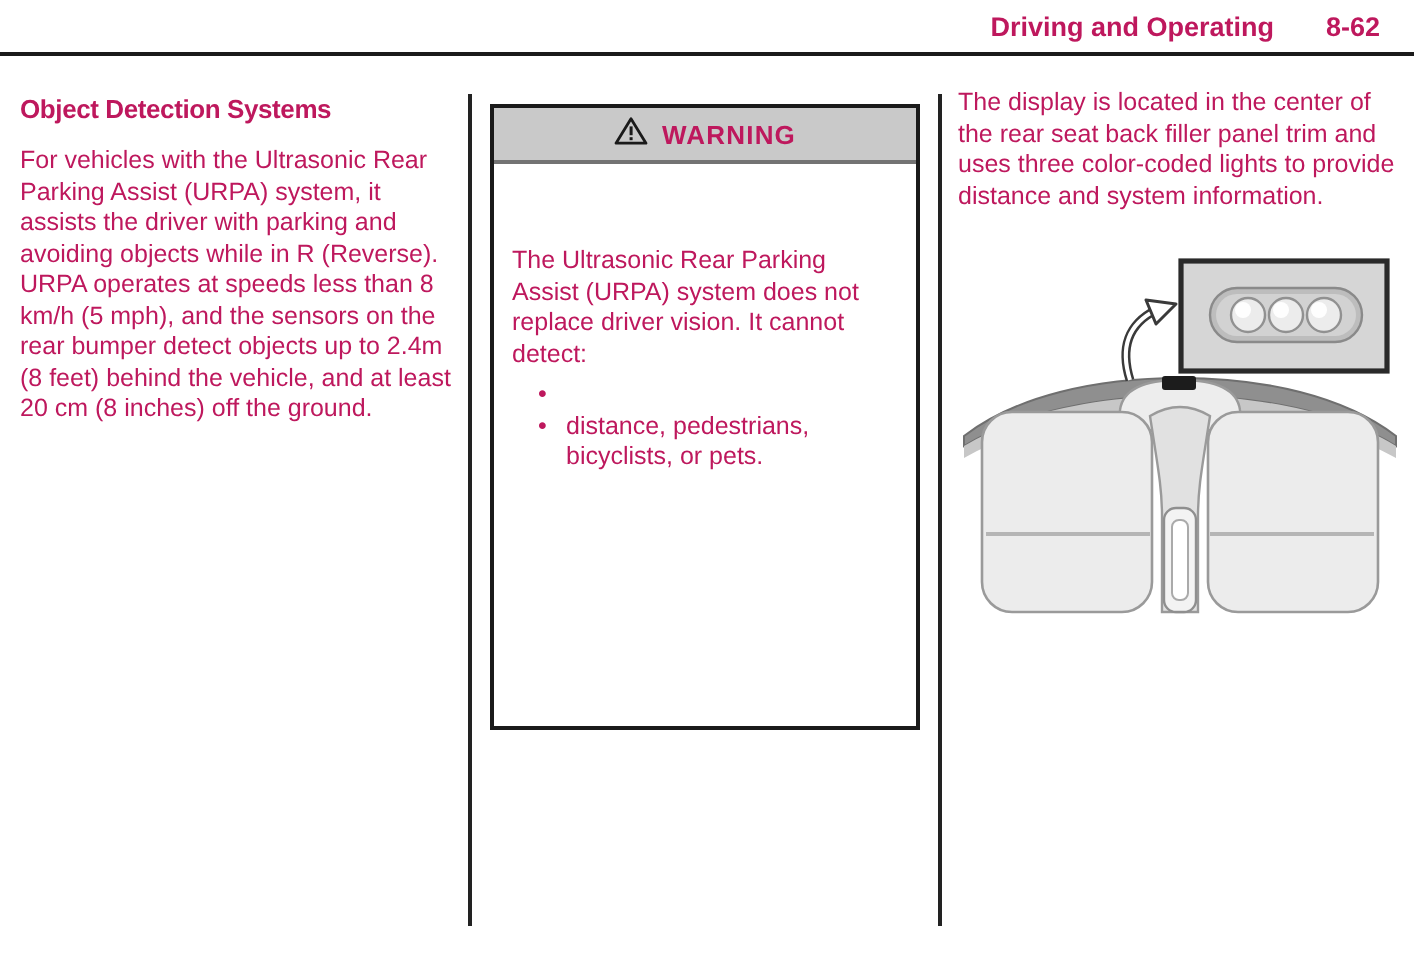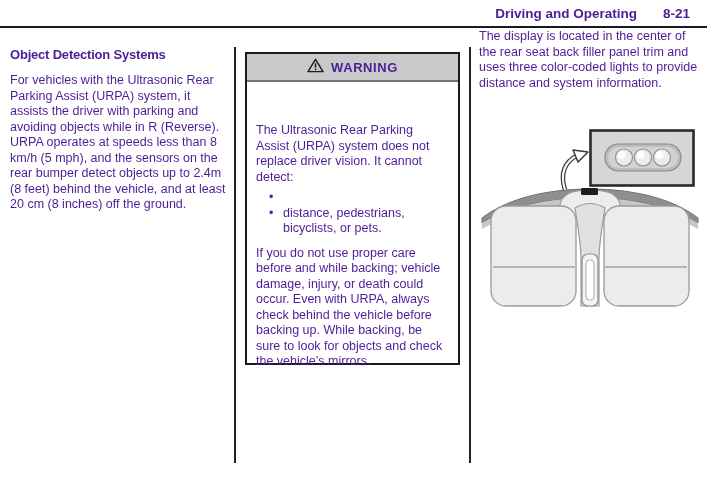--- a/index.html
+++ b/index.html
@@ -1,21 +1,21 @@
 <!DOCTYPE html>
 <html><head>
 <meta charset="utf-8">
 <style>
   html,body{margin:0;padding:0;background:#f2f2f2;}
   .page{
     position:relative;
     width:707px;height:481px;
     background:#ffffff;
     font-family:"Liberation Sans", sans-serif;
-    color:#4c1d95;
+    color:#be185d;
     overflow:hidden;
     margin:0 auto;
   }
   
   .running-header{
     position:absolute;top:6px;right:17px;
     font-size:13.5px;font-weight:bold;
     display:flex;gap:26px;white-space:nowrap;
   }
   .header-rule{
@@ -44,32 +44,32 @@
     font-size:13px;font-weight:bold;letter-spacing:0.6px;
   }
   .warning-body{padding:8px 9px 0 9px;font-size:12.5px;line-height:15.5px;margin-top:33px;}
   .warn-intro{margin:0;}
   .bullet-list{margin-top:5px;}
   .bullet-row{display:flex;padding-left:13px;}
   .bullet-dot{width:14px;flex:0 0 14px;}
   .bullet-text{flex:1;}
   .warn-outro{margin:9px 0 0 0;}
   
-  .right-col{position:absolute;left:479px;top:29px;width:222px;}
+  .right-col{position:absolute;left:479px;top:44px;width:222px;}
   .illustration{position:absolute;left:478px;top:126px;width:224px;height:186px;}
   .tri-icon{display:inline-block;}
 </style>
 </head>
 <body>
 
 <div class="page">
 
   <div class="running-header">
     <span>Driving and Operating</span>
-    <span>8-21</span>
+    <span>8-62</span>
   </div>
   <div class="header-rule"></div>
 
   <div class="col-divider left"></div>
   <div class="col-divider right"></div>
 
   <div class="left-col">
     <div class="h1">Object Detection Systems</div>
     <div class="body-text">For vehicles with the Ultrasonic Rear Parking Assist (URPA) system, it assists the driver with parking and avoiding objects while in R (Reverse). URPA operates at speeds less than 8 km/h (5 mph), and the sensors on the rear bumper detect objects up to 2.4m (8 feet) behind the vehicle, and at least 20 cm (8 inches) off the ground.</div>
   </div>
@@ -89,21 +89,20 @@
       <p class="warn-intro">The Ultrasonic Rear Parking Assist (URPA) system does not replace driver vision. It cannot detect:</p>
       <div class="bullet-list">
         <div class="bullet-row">
           <span class="bullet-dot">•</span>
         </div>
         <div class="bullet-row">
           <span class="bullet-dot">•</span>
           <span class="bullet-text">distance, pedestrians, bicyclists, or pets.</span>
         </div>
       </div>
-      <p class="warn-outro">If you do not use proper care before and while backing; vehicle damage, injury, or death could occur. Even with URPA, always check behind the vehicle before backing up. While backing, be sure to look for objects and check the vehicle’s mirrors.</p>
     </div>
   </div>
 
   <div class="right-col">
     <div class="body-text" style="margin-top:0;">The display is located in the center of the rear seat back filler panel trim and uses three color-coded lights to provide distance and system information.</div>
   </div>
 
   <div class="illustration">
     <svg width="224" height="186" viewBox="0 0 224 186">
 

